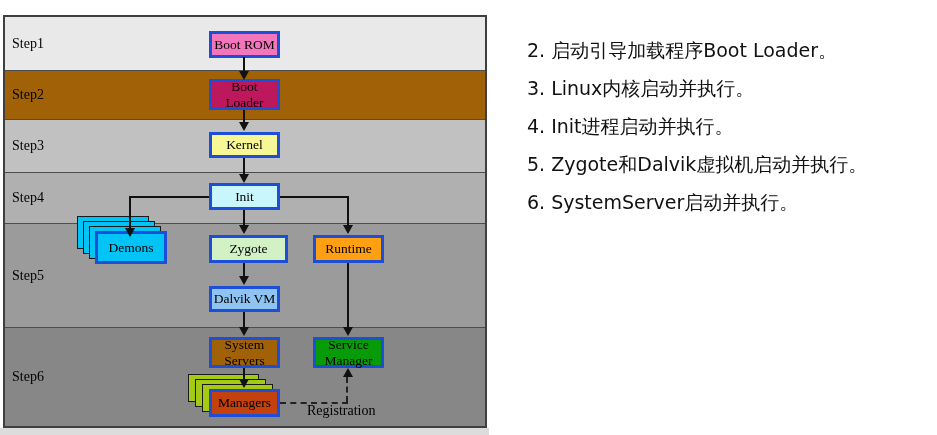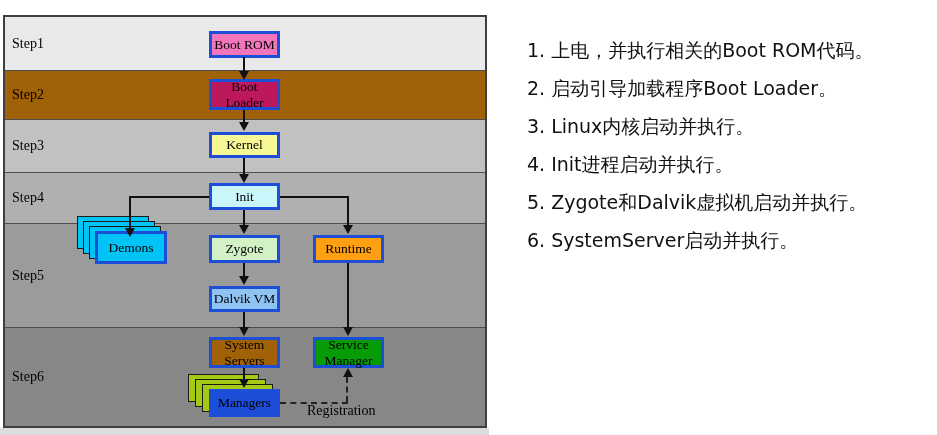--- a/index.html
+++ b/index.html
@@ -75,42 +75,42 @@
       <span>Init</span>
     </div>
 
     <div class="stack-layer" style="left: 77px; top: 216px; width: 72px; height: 33px; background-color: rgb(0, 196, 245);"></div>
     <div class="stack-layer" style="left: 83px; top: 221px; width: 72px; height: 33px; background-color: rgb(0, 196, 245);"></div>
     <div class="stack-layer" style="left: 89px; top: 226px; width: 72px; height: 33px; background-color: rgb(0, 196, 245);"></div>
     <div class="box" style="left: 95px; top: 231px; width: 72px; height: 33px; background-color: rgb(0, 196, 245);">
       <span>Demons</span>
     </div>
 
-    <div class="box" style="left: 209px; top: 235px; width: 71px; height: 28px; background-color: rgb(210, 242, 198);">
+    <div class="box" style="left: 209px; top: 235px; width: 79px; height: 28px; background-color: rgb(210, 242, 198);">
       <span>Zygote</span>
     </div>
     <div class="box" style="left: 313px; top: 235px; width: 71px; height: 28px; background-color: rgb(255, 160, 19);">
       <span>Runtime</span>
     </div>
     <div class="box" style="left: 209px; top: 286px; width: 71px; height: 26px; background-color: rgb(142, 195, 242);">
       <span>Dalvik VM</span>
     </div>
     <div class="box" style="left: 209px; top: 337px; width: 71px; height: 31px; background-color: #a16207;">
       <span>System</span>
       <span>Servers</span>
     </div>
     <div class="box" style="left: 313px; top: 337px; width: 71px; height: 31px; background-color: rgb(7, 155, 7);">
       <span>Service</span>
       <span>Manager</span>
     </div>
 
     <div class="stack-layer" style="left: 188px; top: 374px; width: 71px; height: 28px; background-color: rgb(164, 202, 22);"></div>
     <div class="stack-layer" style="left: 195px; top: 379px; width: 71px; height: 28px; background-color: rgb(164, 202, 22);"></div>
     <div class="stack-layer" style="left: 202px; top: 384px; width: 71px; height: 28px; background-color: rgb(164, 202, 22);"></div>
-    <div class="box" style="left: 209px; top: 389px; width: 71px; height: 28px; background-color: #1d4ed8;">
+    <div class="box" style="left: 209px; top: 389px; width: 71px; height: 28px; background-color: #c2410c;">
       <span>Managers</span>
     </div>
 
     <div class="vline" style="left:243px;top:57px;height:14px"></div>
     <div class="head-down" style="left:239px;top:71px"></div>
 
     <div class="vline" style="left:243px;top:110px;height:12px"></div>
     <div class="head-down" style="left:239px;top:122px"></div>
 
     <div class="vline" style="left:243px;top:158px;height:16px"></div>
@@ -141,21 +141,20 @@
 
     <div class="hdash" style="left:280px;top:402px;width:68px"></div>
     <div class="vdash" style="left:346px;top:377px;height:25px"></div>
     <div class="head-up" style="left:343px;top:368px"></div>
     <div class="edge-label" style="left:307px;top:403px">Registration</div>
 
     <div id="bottom-strip"></div>
   </div>
 
   <div id="notes">
-    <div class="note-line">1. 上电，并执行相关的Boot ROM代码。</div>
     <div class="note-line">2. 启动引导加载程序Boot Loader。</div>
     <div class="note-line">3. Linux内核启动并执行。</div>
     <div class="note-line">4. Init进程启动并执行。</div>
     <div class="note-line">5. Zygote和Dalvik虚拟机启动并执行。</div>
     <div class="note-line">6. SystemServer启动并执行。</div>
   </div>
 
 </div>
 
 </body></html>

